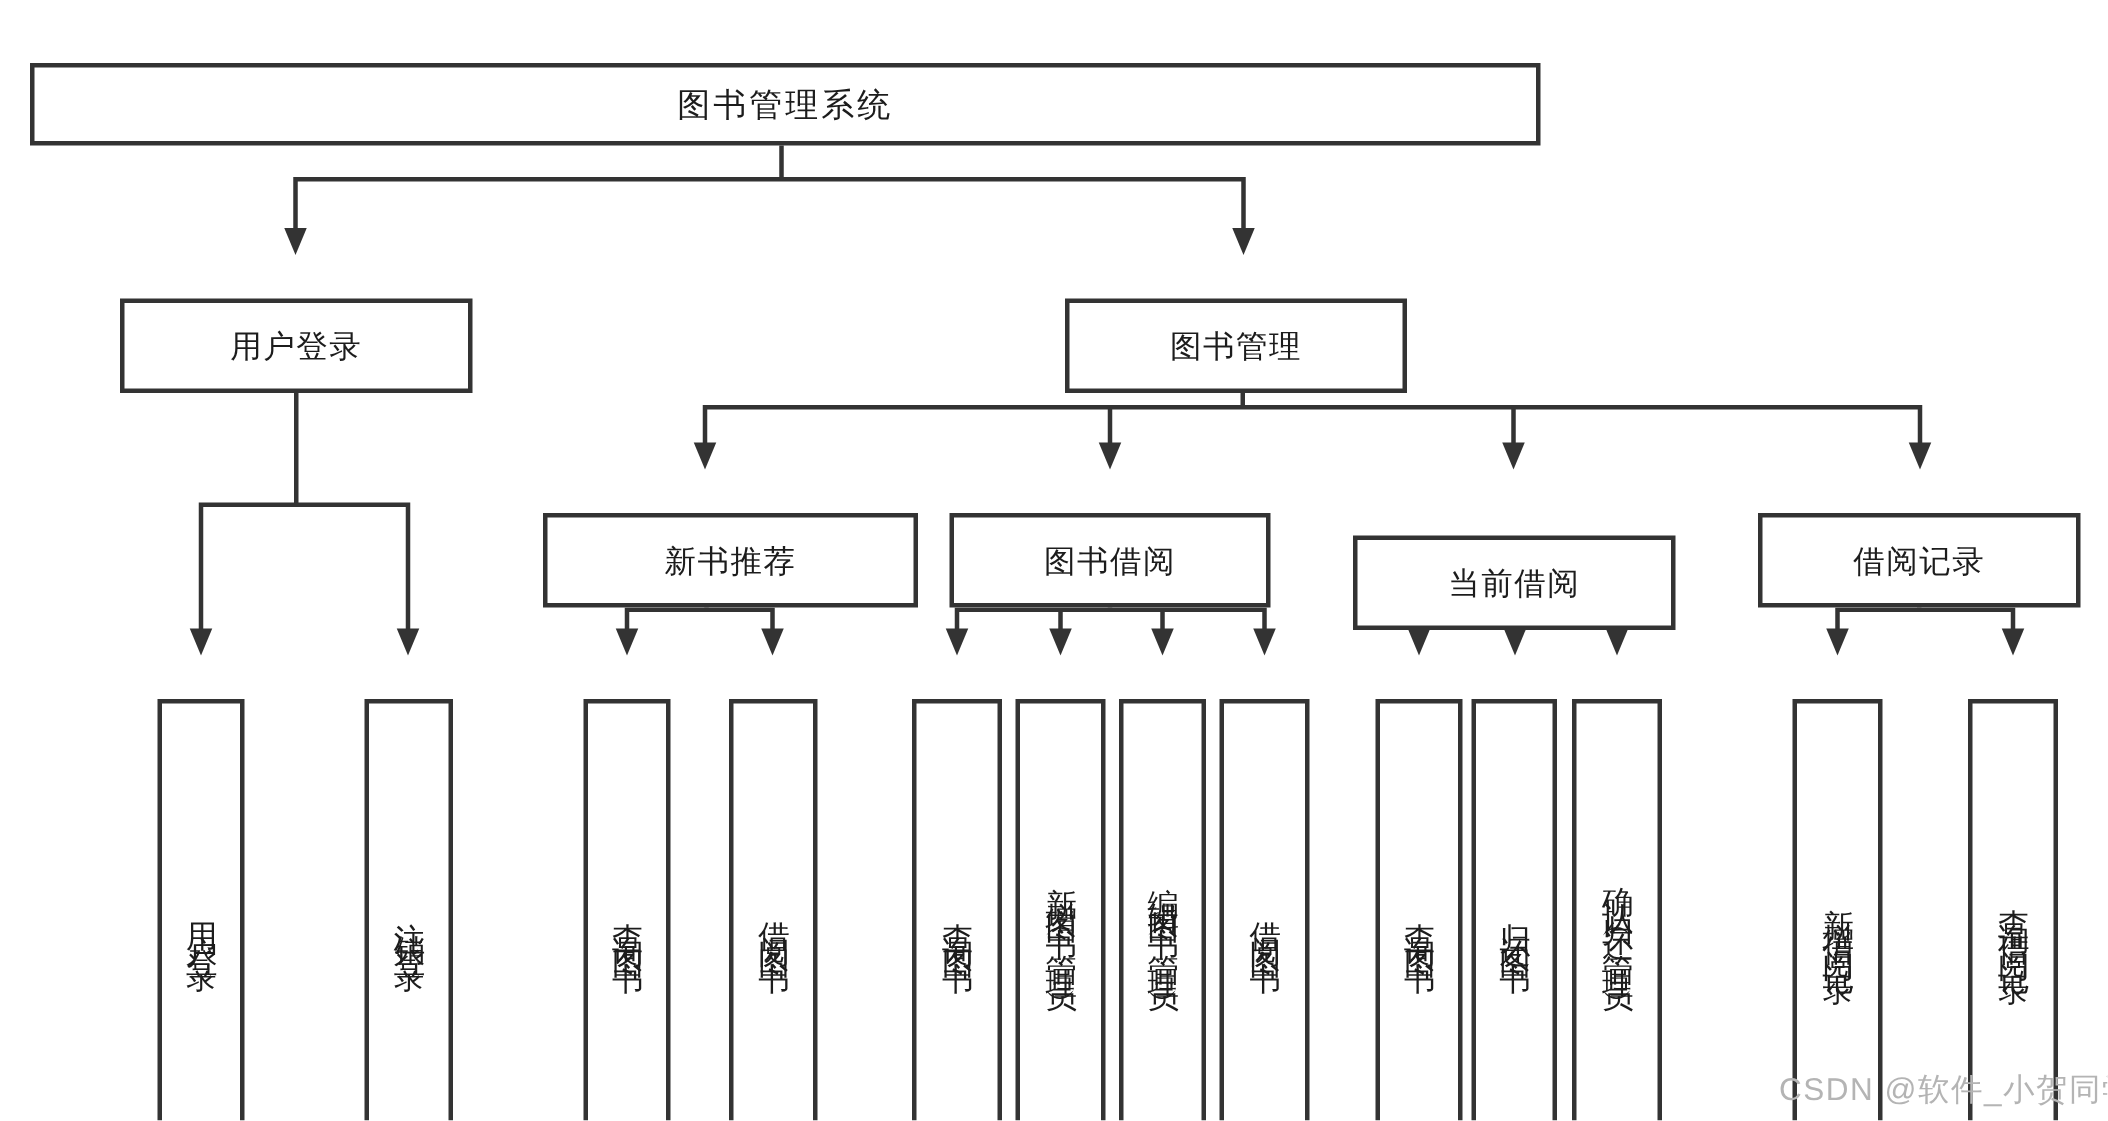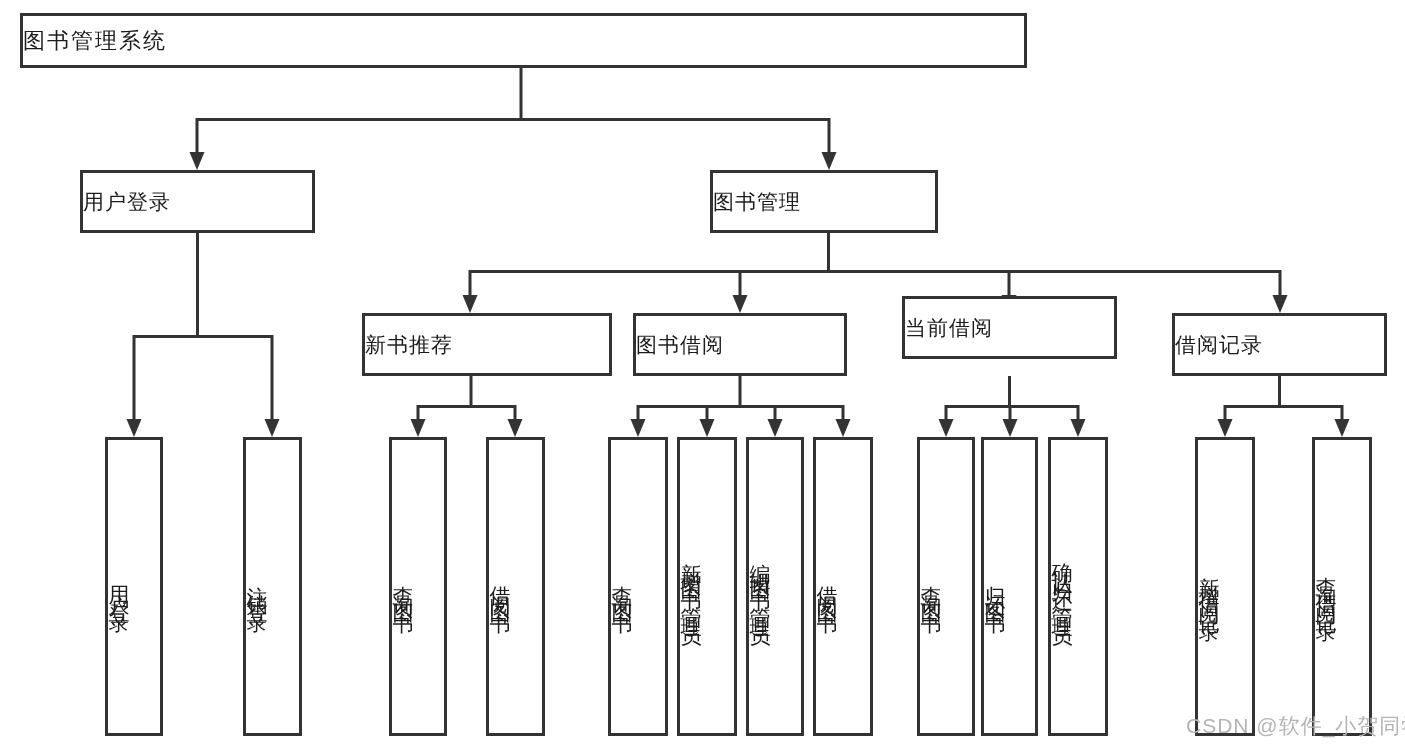--- a/index.html
+++ b/index.html
@@ -11,25 +11,26 @@
     overflow:hidden;
   }
   #connectors{position:absolute;left:0;top:0;z-index:1;}
   .node{
     position:absolute;
     box-sizing:border-box;
     background:#ffffff;
     border:3px solid #333333;
     display:flex;
     align-items:center;
-    justify-content:flex-start;
+    justify-content:center;
     color:#1c1c1c;
     font-size:21px;
     z-index:2;
     text-align:center;
+    margin-top:29px;
   }
   .node .h-label{letter-spacing:1px;white-space:nowrap;}
   .node.root .h-label{font-size:22px;letter-spacing:2px;}
   .node .v-label{
     writing-mode:vertical-rl;
     text-orientation:mixed;
     letter-spacing:9px;
     line-height:1.1;
     white-space:nowrap;
   }
@@ -98,21 +99,21 @@
   <div class="node" style="left:710px;top:170px;width:228px;height:63px">
     <span class="h-label">图书管理</span>
   </div>
 
   <div class="node" style="left:362px;top:313px;width:250px;height:63px">
     <span class="h-label">新书推荐</span>
   </div>
   <div class="node" style="left:633px;top:313px;width:214px;height:63px">
     <span class="h-label">图书借阅</span>
   </div>
-  <div class="node" style="left:902px;top:296px;width:215px;height:63px">
+  <div class="node" style="left:902px;top:328px;width:215px;height:63px">
     <span class="h-label">当前借阅</span>
   </div>
   <div class="node" style="left:1172px;top:313px;width:215px;height:63px">
     <span class="h-label">借阅记录</span>
   </div>
 
   <div class="node" style="left:105px;top:437px;width:58px;height:299px">
     <span class="v-label">用户登录</span>
   </div>
   <div class="node" style="left:243px;top:437px;width:59px;height:299px">

